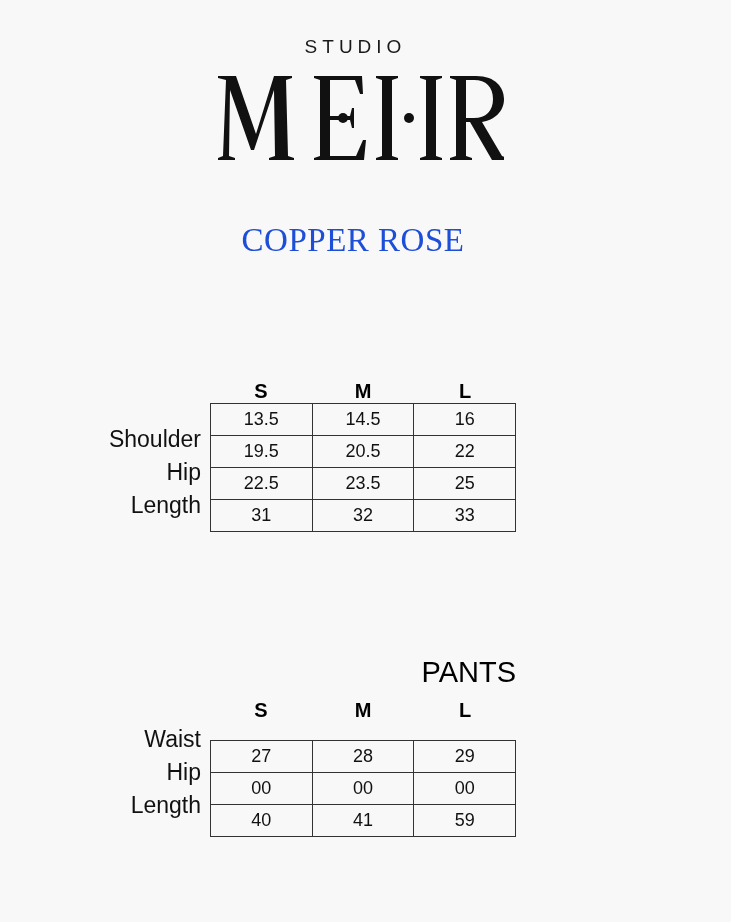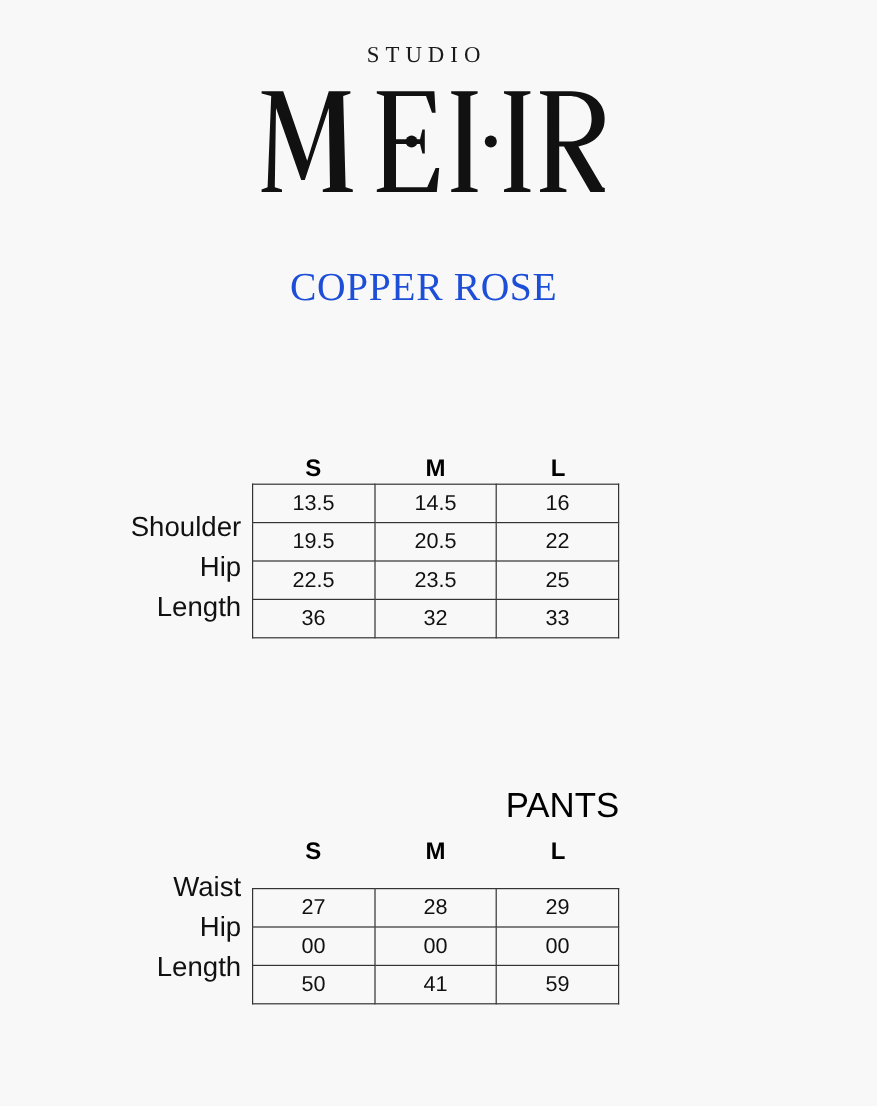--- a/index.html
+++ b/index.html
@@ -14,21 +14,21 @@
       overflow: hidden;
       font-family: "Liberation Sans", sans-serif;
       color: #111;
     }
     .studio {
       position: absolute;
       top: 36px;
       left: 0;
       width: 711px;
       text-align: center;
-      font-family: Liberation Serif, serif;
+      font-family: Liberation Sans, sans-serif;
       font-size: 19px;
       letter-spacing: 5px;
       color: #1a1a1a;
     }
     .brand {
       position: absolute;
       top: 74px;
       left: 214px;
       width: 290px;
       height: 90px;
@@ -146,21 +146,21 @@
     <td>19.5</td>
     <td>20.5</td>
     <td>22</td>
   </tr>
   <tr>
     <td>22.5</td>
     <td>23.5</td>
     <td>25</td>
   </tr>
   <tr>
-    <td>36</td>
+    <td>31</td>
     <td>32</td>
     <td>33</td>
   </tr>
 </tbody>
   </table>
 
 <div class="section-title" style="top:656px;">PANTS</div>
 
 <div class="col-headers" style="top:699px;">
   <div>S</div>
@@ -180,18 +180,18 @@
     <td>27</td>
     <td>28</td>
     <td>29</td>
   </tr>
   <tr>
     <td>00</td>
     <td>00</td>
     <td>00</td>
   </tr>
   <tr>
-    <td>50</td>
+    <td>40</td>
     <td>41</td>
     <td>59</td>
   </tr>
 </tbody>
   </table>
 
 </body></html>

